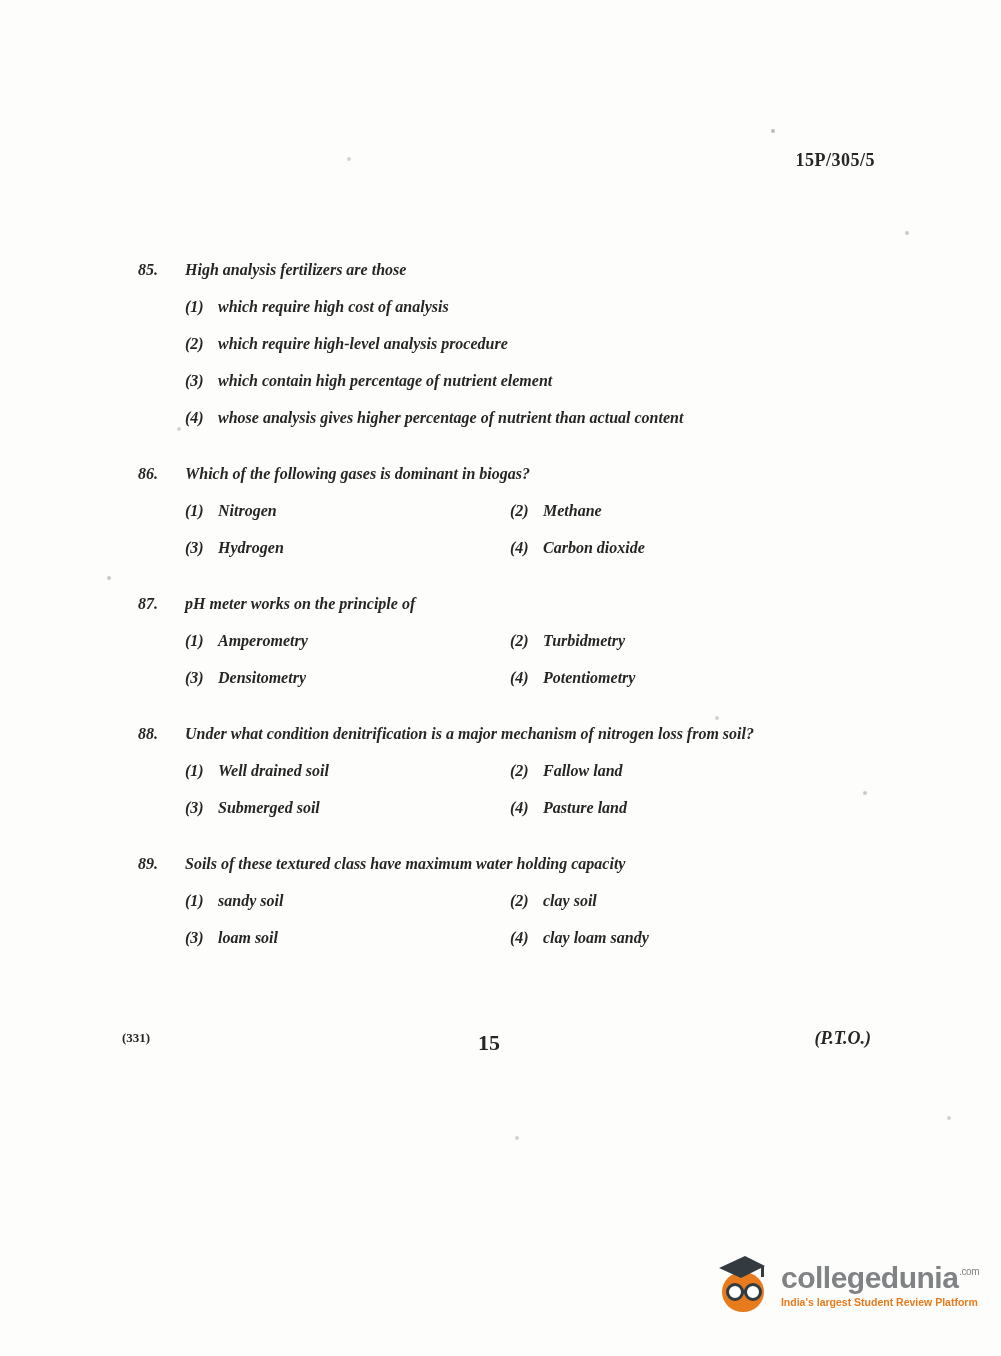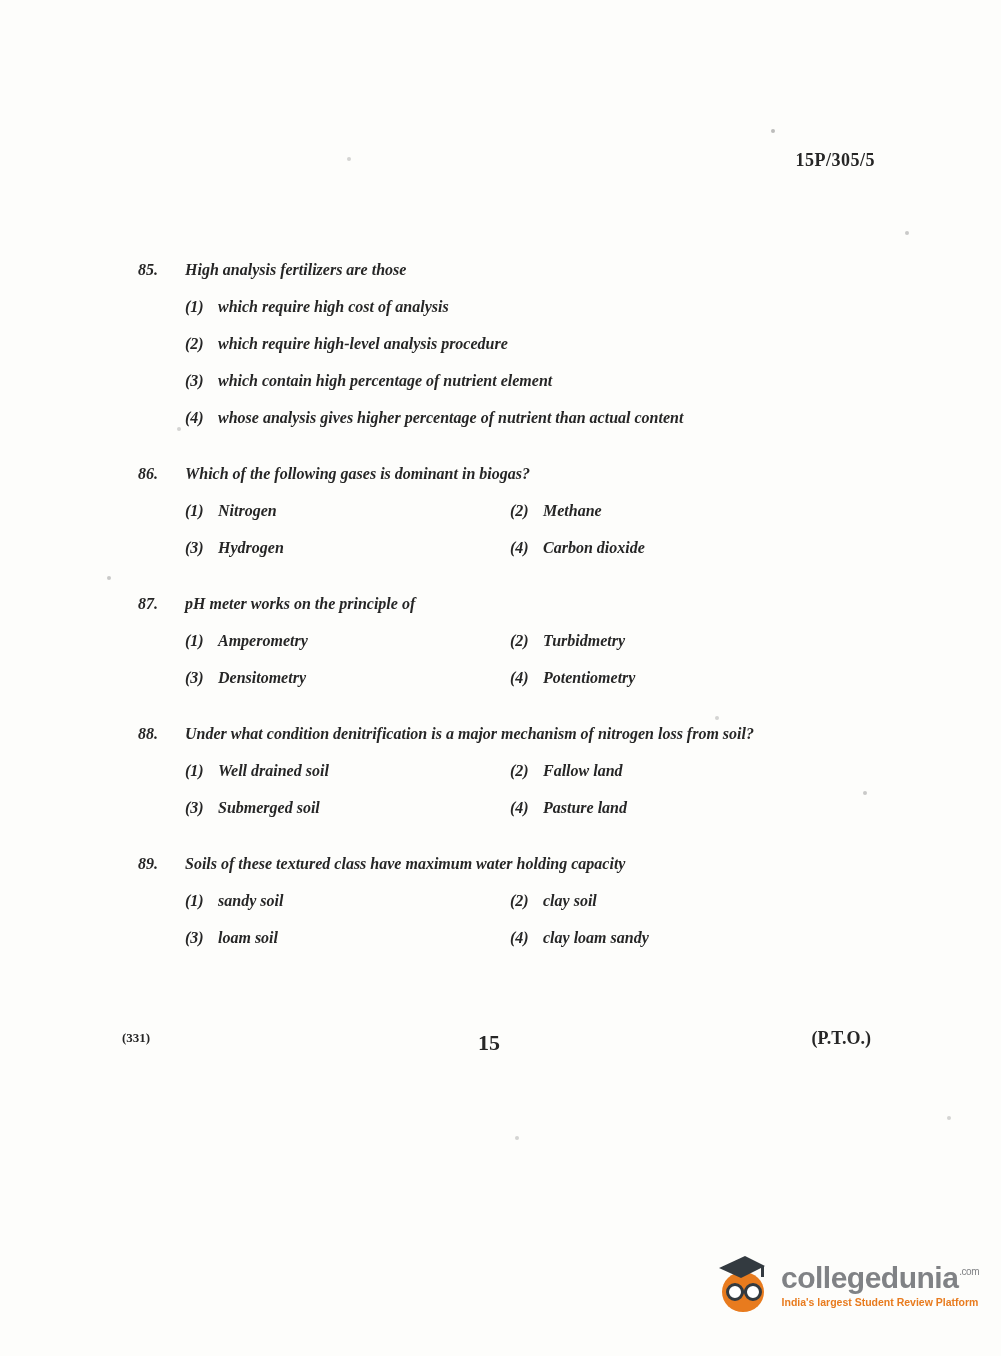--- a/index.html
+++ b/index.html
@@ -36,25 +36,25 @@
   .footer-left {
     position:absolute; left:122px; top:1030px;
     font-size:13px; font-weight:700;
   }
   .footer-center {
     position:absolute; left:478px; top:1030px;
     font-size:22px; font-weight:600;
   }
   .footer-right {
     position:absolute; right:130px; top:1028px;
-    font-size:18px; font-weight:700; 
+    font-size:18px; font-weight:700; font-style:italic;
   }
   .logo {
     position:absolute; right:22px; bottom:38px;
-    display:flex; align-items:center; gap:10px;text-align:center;
+    display:flex; align-items:center; gap:10px;
   }
   .logo-text { display:flex; flex-direction:column; }
   .brand-row {
     display:flex; align-items:flex-start;
     font-family:"Liberation Sans", sans-serif;
     font-size:30px; line-height:32px; font-weight:700;
     color:#808285; letter-spacing:-0.5px;
   }
   .brand-suffix {
     font-size:10px; line-height:10px; margin-top:5px; margin-left:1px;

